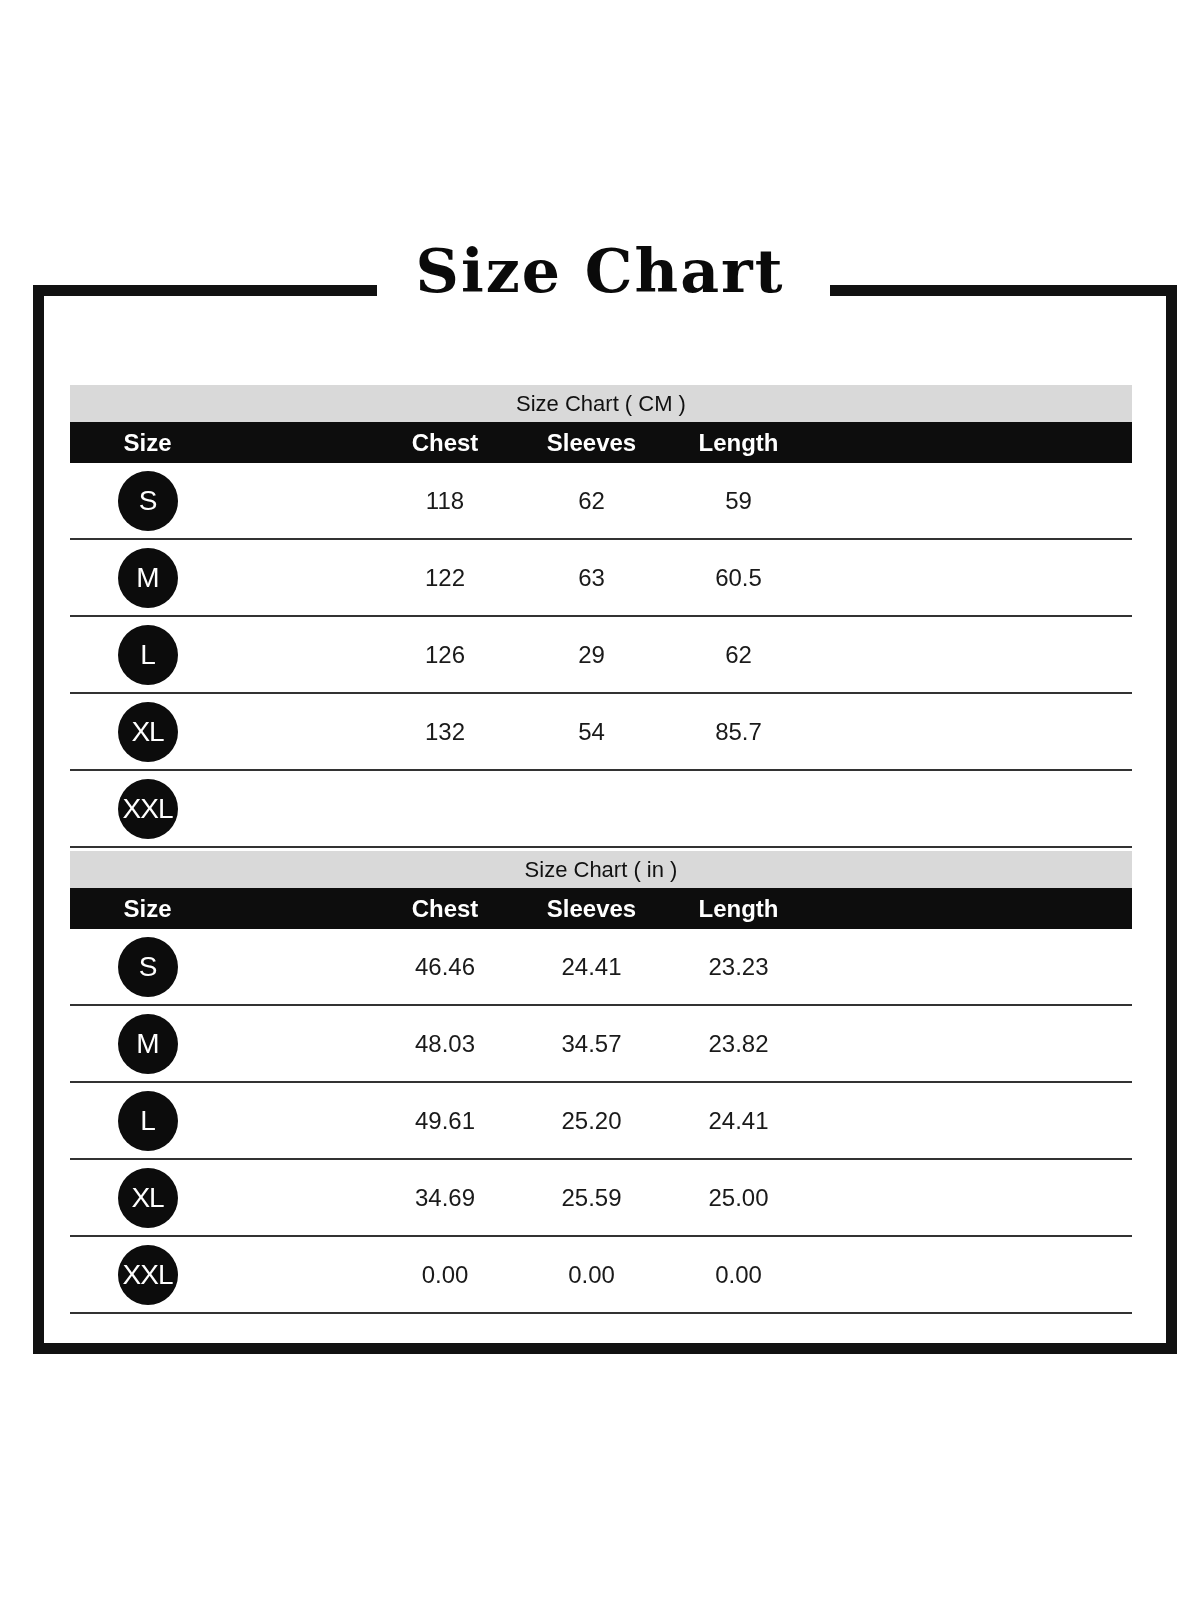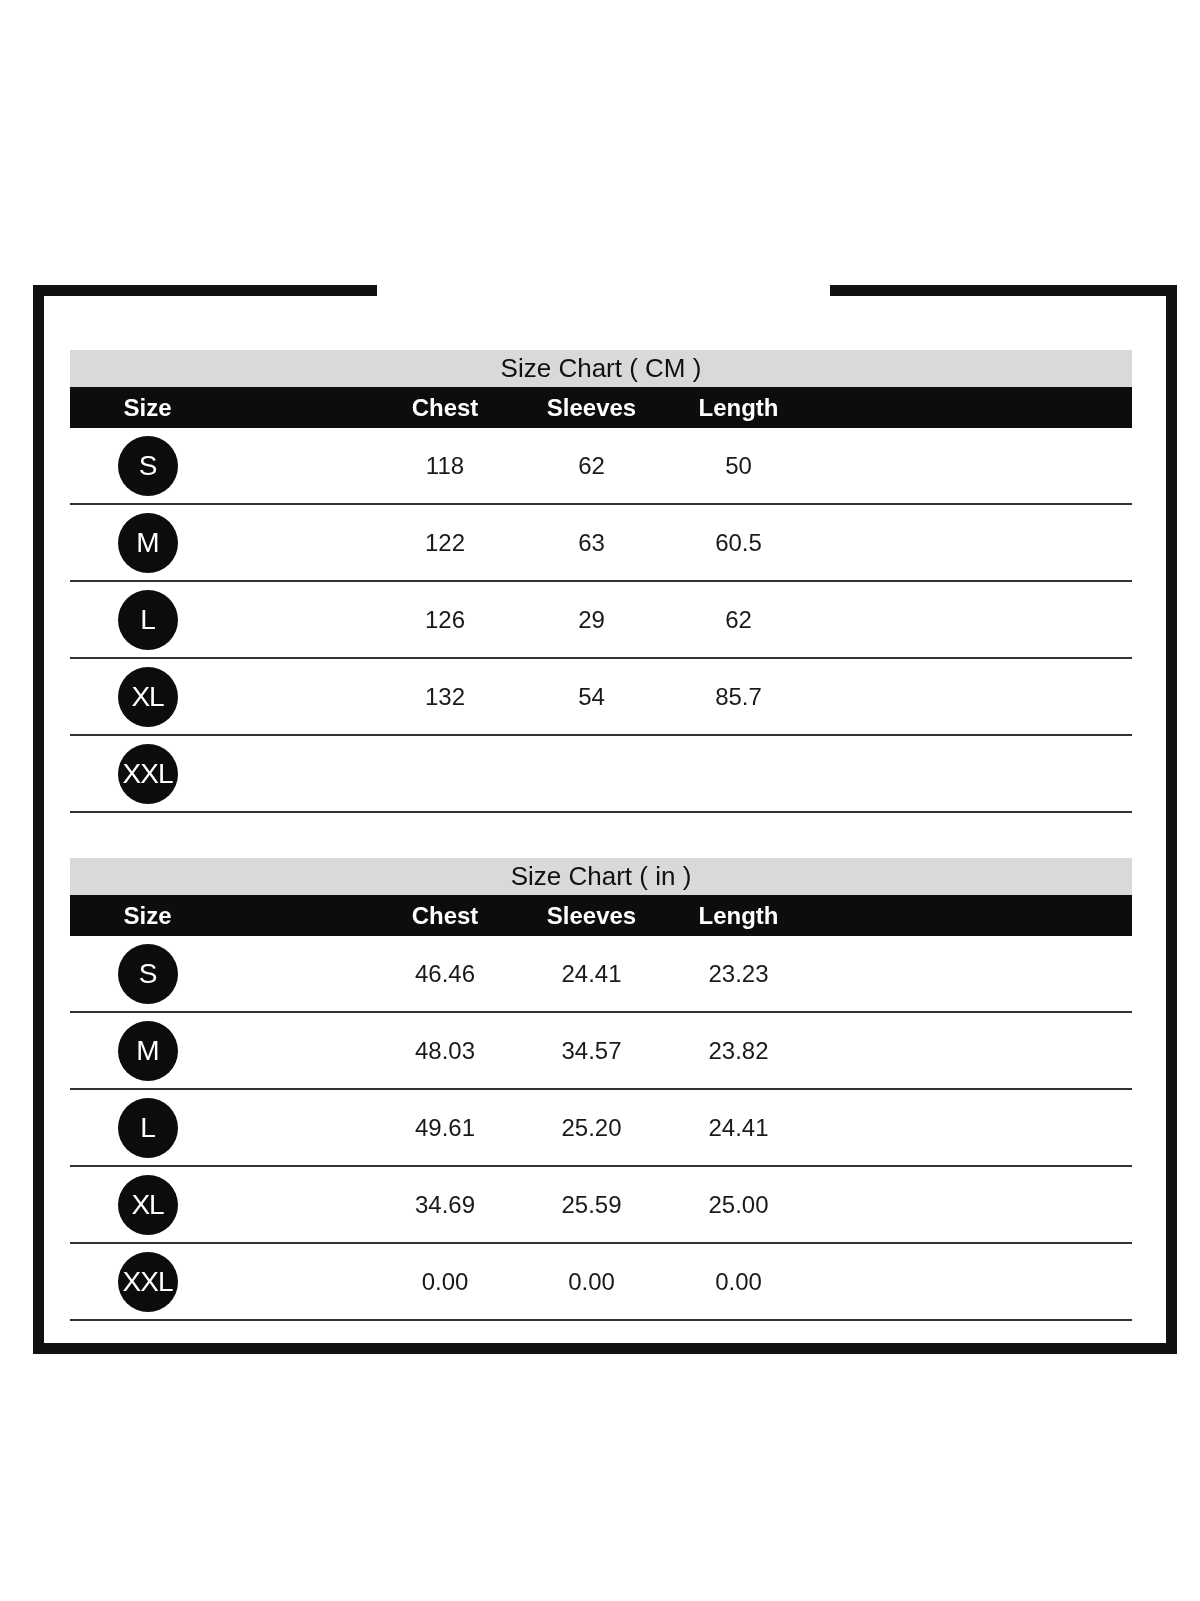--- a/index.html
+++ b/index.html
@@ -50,28 +50,29 @@
     color: #0a0a0a;
     z-index: 3;
   }
   .size-table {
     position: absolute;
     left: 70px;
     width: 1062px;
     z-index: 1;
   }
   .t-cm { top: 350px; }
-  .t-in { top: 858px; }
+  .t-in { top: 816px; }
   .band {
     height: 37px;
     line-height: 37px;
     background: #d9d9d9;
     color: #111111;
-    font-size: 26px;
+    font-size: 22px;
     text-align: center;
+    margin-top: 35px;
   }
   .thead, .row {
     display: grid;
     grid-template-columns: 155px 147px 146px 147px 147px 1fr;
     align-items: center;
   }
   .thead {
     height: 41px;
     background: #0d0d0d;
     color: #ffffff;
@@ -100,20 +101,21 @@
     white-space: nowrap;
   }
 </style>
 </head>
 <body>
 
 <div class="page">
 
   <div class="frame"></div>
   <div class="title-mask"></div>
+  <h1 class="title">Size Chart</h1>
 
   <section class="size-table t-cm">
     <div class="band">Size Chart ( CM )</div>
     <div class="thead">
       <div class="cell">Size</div>
       <div class="cell"></div>
       <div class="cell">Chest</div>
       <div class="cell">Sleeves</div>
       <div class="cell">Length</div>
       <div class="cell"></div>
@@ -121,21 +123,21 @@
     <div class="tbody">
   <div class="row">
     <div class="cell">
       <span class="badge">
         <span>S</span>
       </span>
     </div>
     <div class="cell"></div>
     <div class="cell c-chest">118</div>
     <div class="cell c-sleeves">62</div>
-    <div class="cell c-length">50</div>
+    <div class="cell c-length">59</div>
     <div class="cell"></div>
   </div>
 
   <div class="row">
     <div class="cell">
       <span class="badge">
         <span>M</span>
       </span>
     </div>
     <div class="cell"></div>

